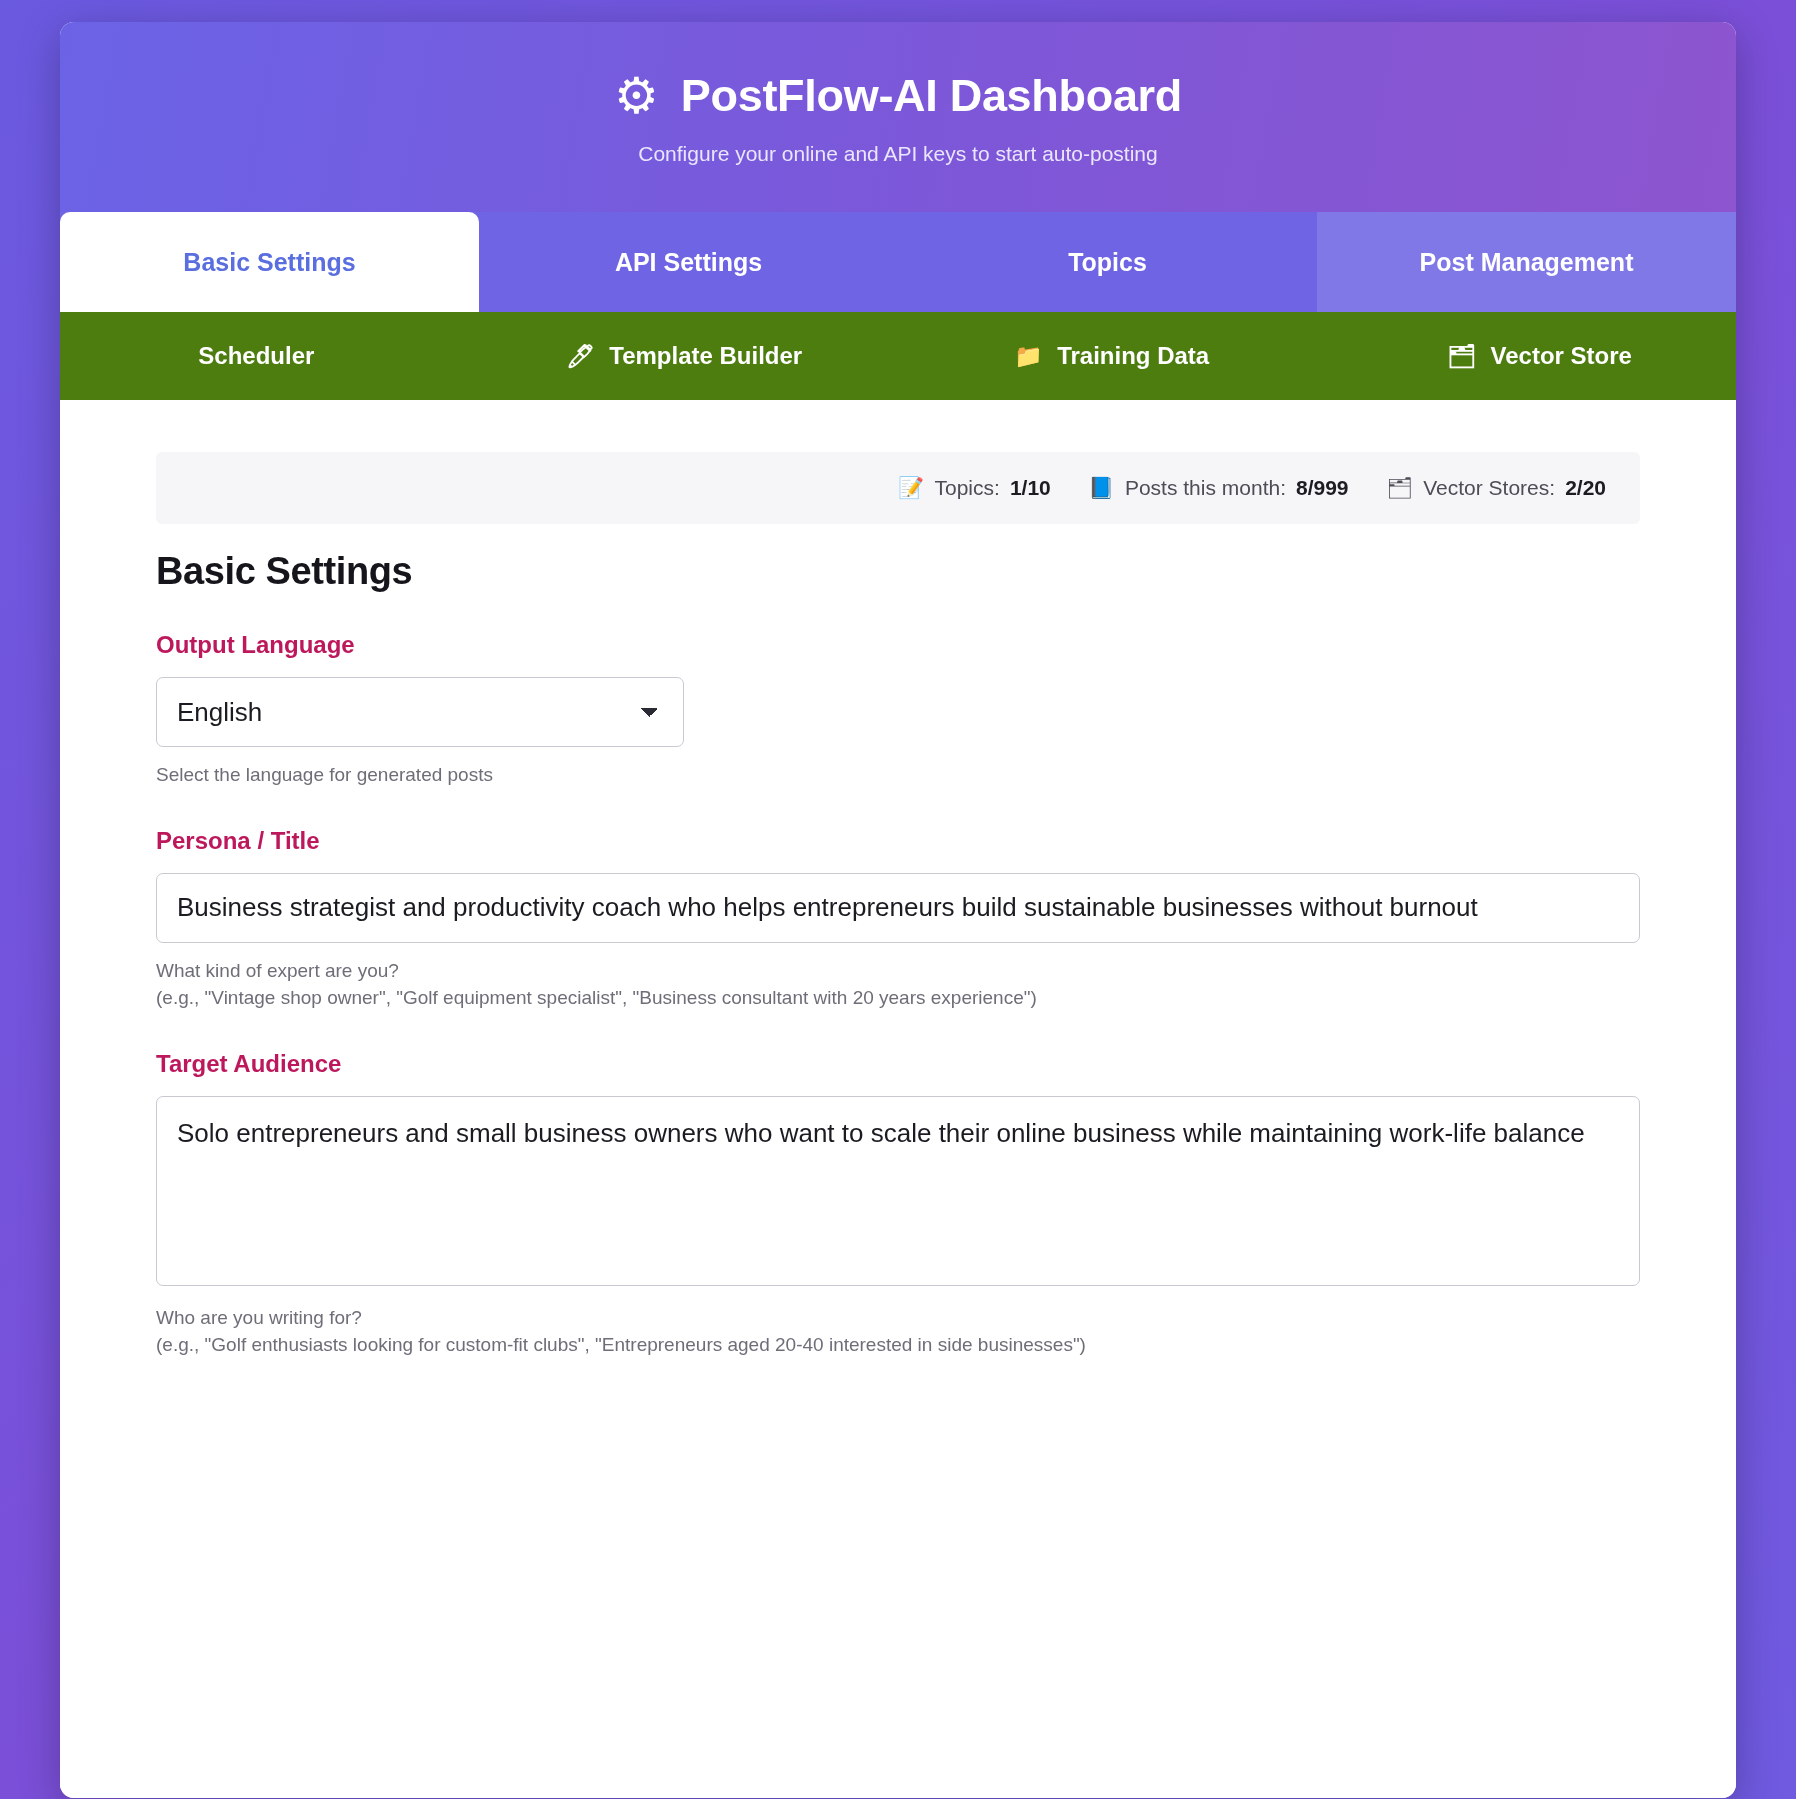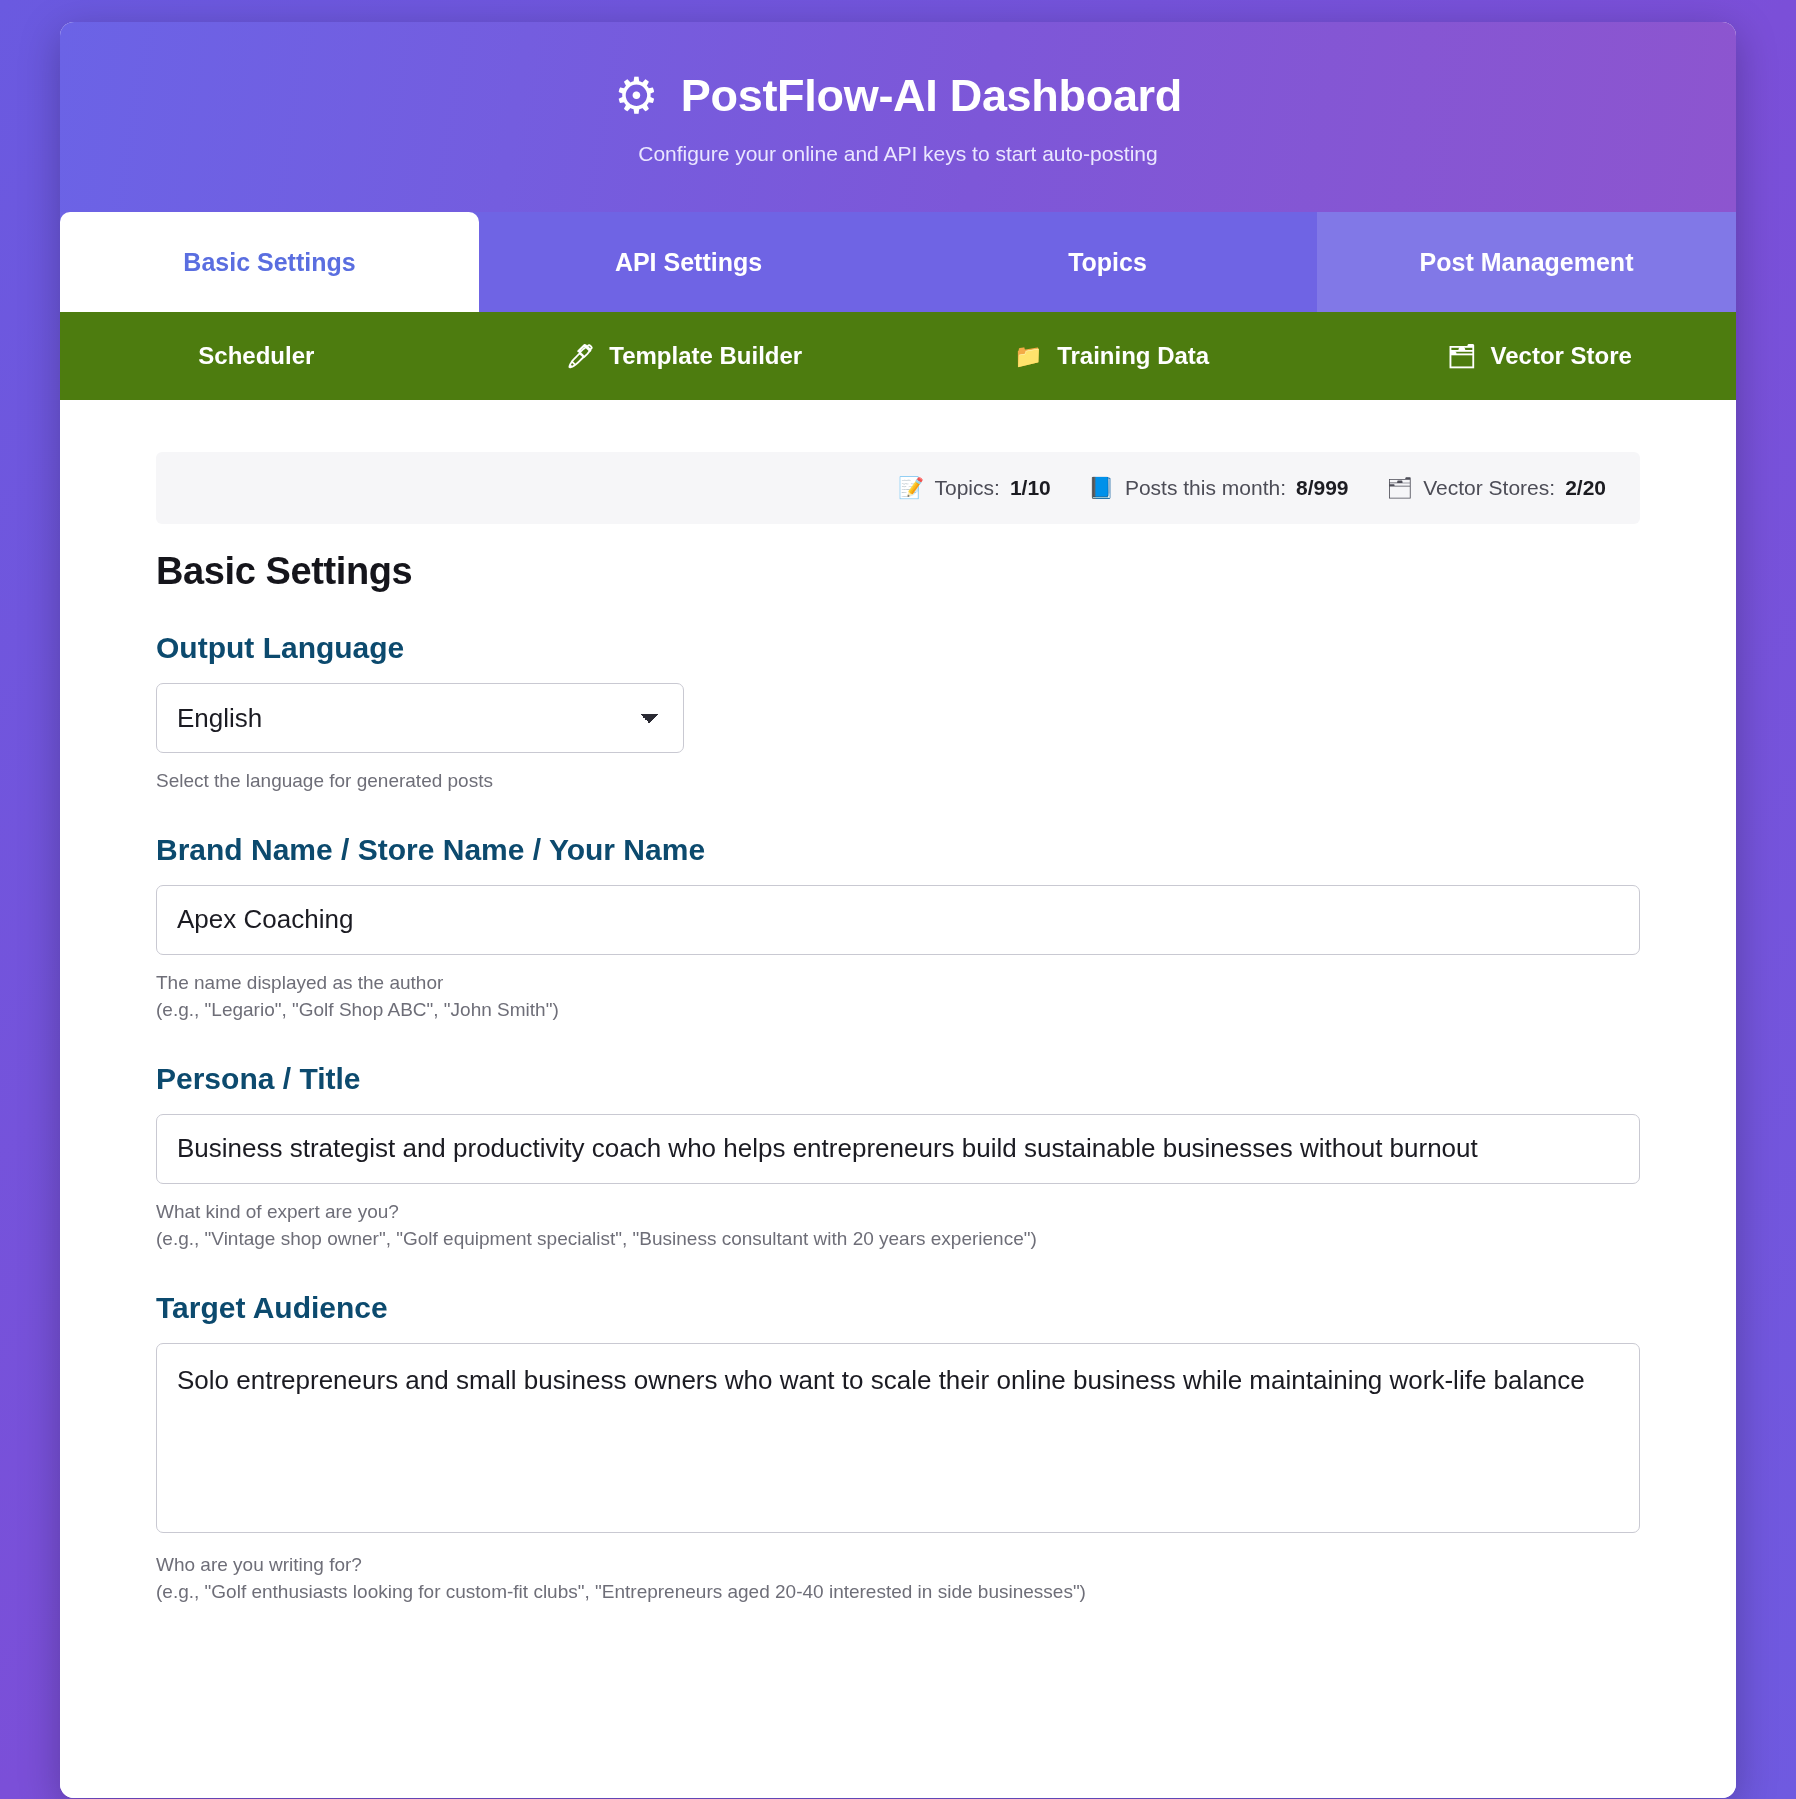--- a/index.html
+++ b/index.html
@@ -133,23 +133,23 @@
   .section-title {
     font-size: 38px;
     font-weight: bold;
     color: #15151b;
     margin: 26px 0 0 0;
     letter-spacing: -0.4px;
   }
 
   .field { margin-top: 38px; }
   .field-label {
-    font-size: 30px;
-    font-weight: bold;
-    color: #0c4a6e;
+    font-size: 24px;
+    font-weight: bold;
+    color: #be185d;
     margin-bottom: 18px;
   }
   .field-hint {
     font-size: 19px;
     color: #6e6e78;
     margin-top: 14px;
     line-height: 1.45;
   }
   .field-hint .line2 { display: block; }
 
@@ -248,28 +248,20 @@
     <h2 class="section-title">Basic Settings</h2>
 
     <div class="field">
       <div class="field-label">Output Language</div>
       <select class="control">
         <option>English</option>
       </select>
       <div class="field-hint">Select the language for generated posts</div>
     </div>
 
-    <div class="field">
-      <div class="field-label">Brand Name / Store Name / Your Name</div>
-      <input class="control" type="text" value="Apex Coaching" style="">
-      <div class="field-hint">
-        <span>The name displayed as the author</span>
-        <span class="line2">(e.g., "Legario", "Golf Shop ABC", "John Smith")</span>
-      </div>
-    </div>
 
     <div class="field">
       <div class="field-label">Persona / Title</div>
       <input class="control" type="text" value="Business strategist and productivity coach who helps entrepreneurs build sustainable businesses without burnout" style="">
       <div class="field-hint">
         <span>What kind of expert are you?</span>
         <span class="line2">(e.g., "Vintage shop owner", "Golf equipment specialist", "Business consultant with 20 years experience")</span>
       </div>
     </div>
 

